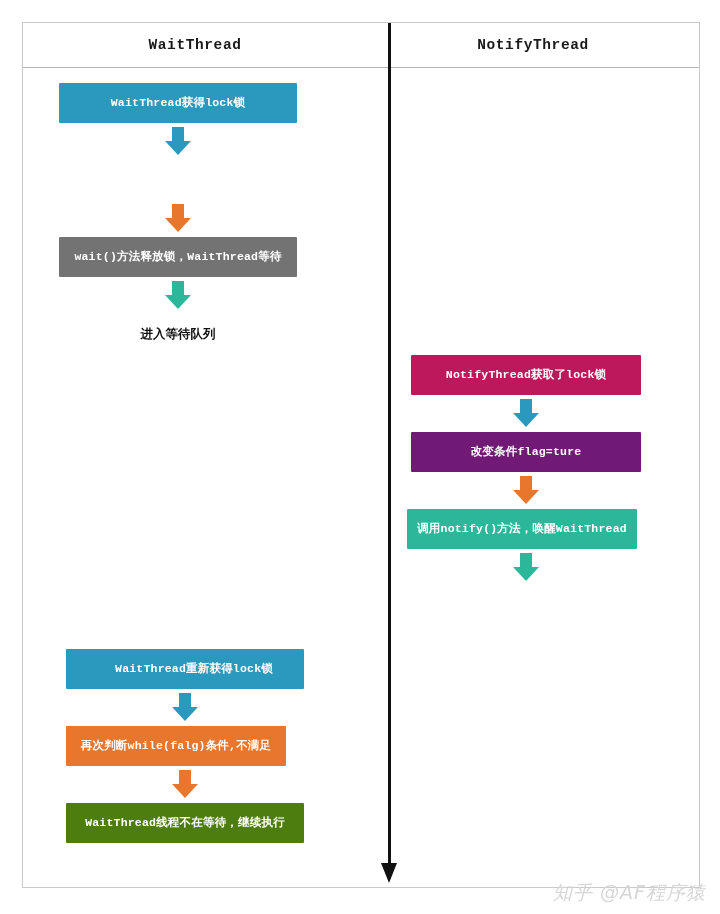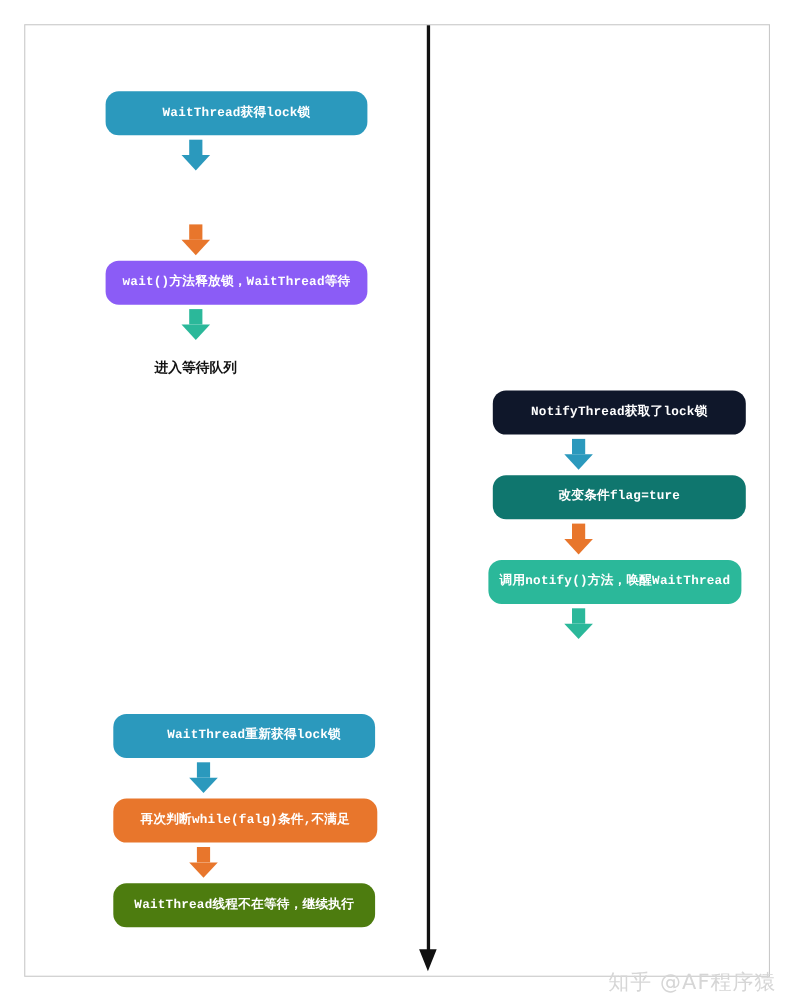--- a/index.html
+++ b/index.html
@@ -67,34 +67,33 @@
     width: 0;
     height: 0;
     border-left: 8px solid transparent;
     border-right: 8px solid transparent;
     border-top: 20px solid #111111;
   }
 
   
   .flow-box {
     position: absolute;
-    border-radius: 12px;
+    border-radius: 1px;
     display: flex;
     align-items: center;
     justify-content: center;
     color: #ffffff;
     font-family: "Liberation Mono", "DejaVu Sans Mono", monospace;
     font-weight: bold;
     font-size: 11.5px;
     letter-spacing: 0.2px;
     text-align: center;
     box-sizing: border-box;
     padding: 0 6px;
     line-height: 1.2;
-    margin-left: 37px;
   }
 
   
   .flow-arrow {
     position: absolute;
     width: 26px;
   }
   .flow-arrow .stem {
     width: 12px;
     height: 14px;
@@ -122,77 +121,82 @@
   
   #watermark {
     position: absolute;
     right: 14px;
     bottom: 8px;
     font-family: "DejaVu Sans", sans-serif;
     font-size: 19px;
     color: #d6d6d6;
     letter-spacing: 1px;
     white-space: nowrap;
+    font-style: italic;
   }
 </style>
 </head>
 <body>
 
 <div id="diagram-frame">
 
+  <div id="header-row">
+    <div class="col-header" id="header-wait">WaitThread</div>
+    <div class="col-header" id="header-notify">NotifyThread</div>
+  </div>
 
   <div id="lifeline"></div>
   <div id="lifeline-arrowhead"></div>
 
   <div class="flow-box" style="left:36px; top:60px; width:238px; height:40px; background:#2b99bd;">WaitThread获得lock锁</div>
 
   <div class="flow-arrow" style="left:142px; top:104px;">
     <div class="stem" style="background:#2b99bd;"></div>
     <div class="head" style="border-top:14px solid #2b99bd;"></div>
   </div>
 
 
   <div class="flow-arrow" style="left:142px; top:181px;">
     <div class="stem" style="background:#e8762c;"></div>
     <div class="head" style="border-top:14px solid #e8762c;"></div>
   </div>
 
-  <div class="flow-box" style="left:36px; top:214px; width:238px; height:40px; background:#8b5cf6;">wait()方法释放锁，WaitThread等待</div>
+  <div class="flow-box" style="left:36px; top:214px; width:238px; height:40px; background:#737373;">wait()方法释放锁，WaitThread等待</div>
 
   <div class="flow-arrow" style="left:142px; top:258px;">
     <div class="stem" style="background:#2bb89a;"></div>
     <div class="head" style="border-top:14px solid #2bb89a;"></div>
   </div>
 
   <div class="caption" style="left:36px; top:303px; width:238px;">进入等待队列</div>
 
   <div class="flow-box" style="left:43px; top:626px; width:238px; height:40px; background:#2b99bd;padding-left:24px;">WaitThread重新获得lock锁</div>
 
   <div class="flow-arrow" style="left:149px; top:670px;">
     <div class="stem" style="background:#2b99bd;"></div>
     <div class="head" style="border-top:14px solid #2b99bd;"></div>
   </div>
 
-  <div class="flow-box" style="left:43px; top:703px; width:240px; height:40px; background:#e8762c;">再次判断while(falg)条件,不满足</div>
+  <div class="flow-box" style="left:43px; top:703px; width:220px; height:40px; background:#e8762c;">再次判断while(falg)条件,不满足</div>
 
   <div class="flow-arrow" style="left:149px; top:747px;">
     <div class="stem" style="background:#e8762c;"></div>
     <div class="head" style="border-top:14px solid #e8762c;"></div>
   </div>
 
   <div class="flow-box" style="left:43px; top:780px; width:238px; height:40px; background:#4d7c0f;">WaitThread线程不在等待，继续执行</div>
 
-  <div class="flow-box" style="left:388px; top:332px; width:230px; height:40px; background:#0f172a;">NotifyThread获取了lock锁</div>
+  <div class="flow-box" style="left:388px; top:332px; width:230px; height:40px; background:#be185d;">NotifyThread获取了lock锁</div>
 
   <div class="flow-arrow" style="left:490px; top:376px;">
     <div class="stem" style="background:#2b99bd;"></div>
     <div class="head" style="border-top:14px solid #2b99bd;"></div>
   </div>
 
-  <div class="flow-box" style="left:388px; top:409px; width:230px; height:40px; background:#0f766e;">改变条件flag=ture</div>
+  <div class="flow-box" style="left:388px; top:409px; width:230px; height:40px; background:#701a75;">改变条件flag=ture</div>
 
   <div class="flow-arrow" style="left:490px; top:453px;">
     <div class="stem" style="background:#e8762c;"></div>
     <div class="head" style="border-top:14px solid #e8762c;"></div>
   </div>
 
   <div class="flow-box" style="left:384px; top:486px; width:230px; height:40px; background:#2bb89a;">调用notify()方法，唤醒WaitThread</div>
 
   <div class="flow-arrow" style="left:490px; top:530px;">
     <div class="stem" style="background:#2bb89a;"></div>

